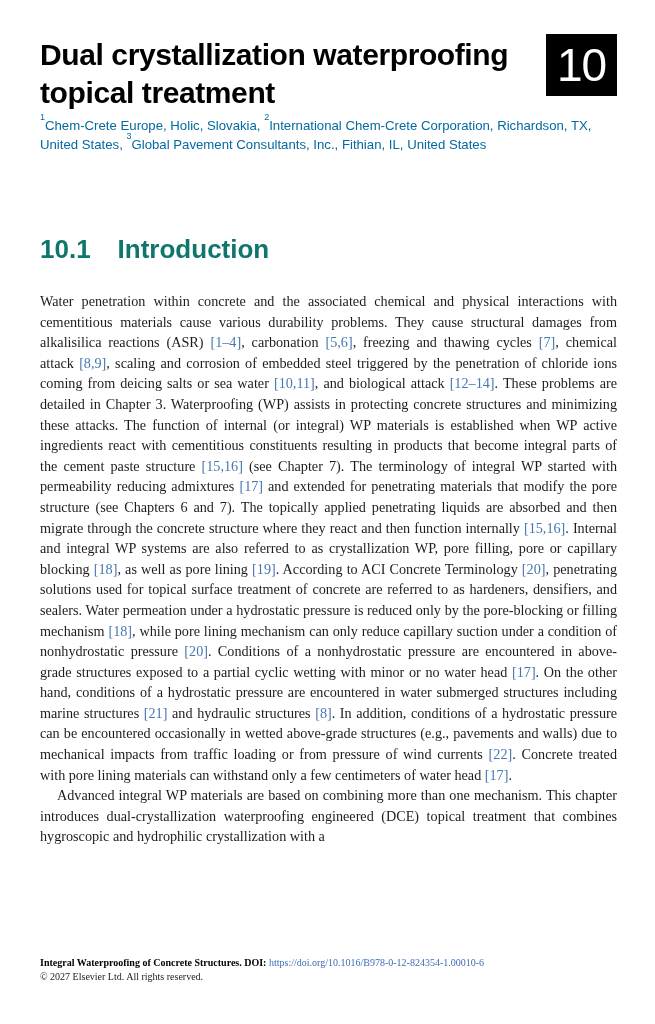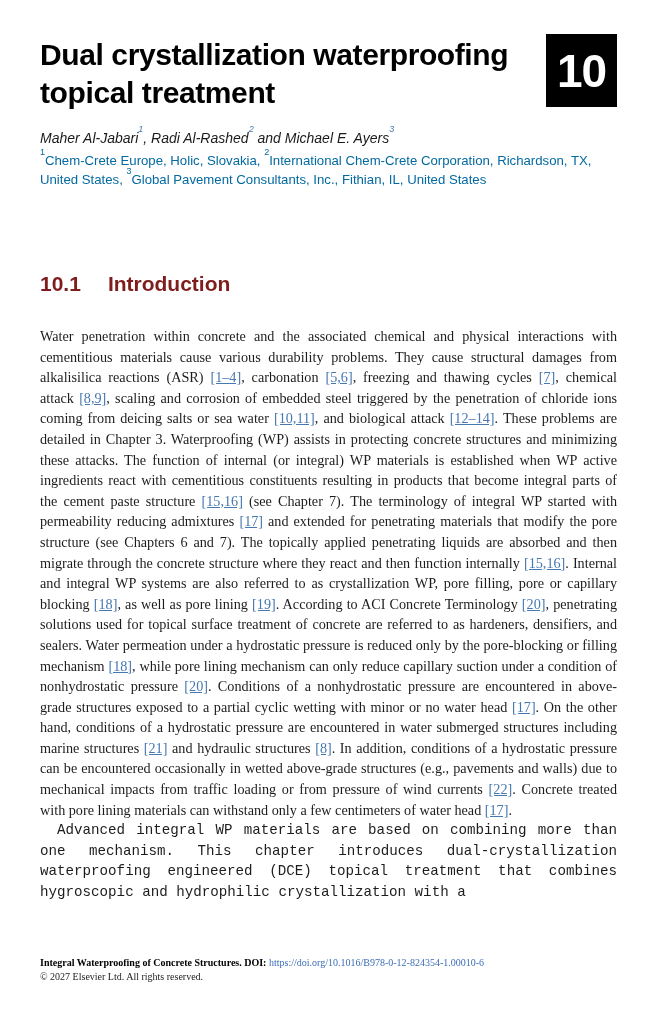--- a/index.html
+++ b/index.html
@@ -10,49 +10,49 @@
   }
   .content { position:absolute; left:40px; right:38px; top:34px; }
 
   .header-row { display:flex; align-items:flex-start;justify-content:flex-end; }
   .chapter-title {
     flex:1; font-family:"Liberation Sans", sans-serif; font-weight:bold;
     font-size:30px; line-height:38px; letter-spacing:-0.4px; color:#000000;
     padding-top:2px;
   }
   .chapter-box {
-    width:71px; height:73px; background:#000000; color:#ffffff;
-    font-family:"Liberation Sans", sans-serif; font-weight:bold; font-size:46px;
+    width:71px; height:62px; background:#000000; color:#ffffff;
+    font-family:"Liberation Sans", sans-serif; font-weight:normal; font-size:46px;
     display:flex; align-items:center; justify-content:center; margin-left:14px;
     flex-shrink:0; letter-spacing:-1px;
   }
 
   .authors {
     margin-top:17px; font-family:"Liberation Sans", sans-serif;
     font-style:italic; font-size:14px; line-height:18px; color:#1a1a1a;
   }
   .affiliations {
     margin-top:4px; font-family:"Liberation Sans", sans-serif;
     font-size:13.2px; line-height:19px; color:#0369a1;
   }
   sup { font-size:9px; line-height:0; position:relative; top:-5px; }
   .sup-blue { color:var(--cite-color, #4577b0); }
 
   .section-heading {
     margin-top:82px; font-family:"Liberation Sans", sans-serif;
-    font-weight:bold; font-size:21px; line-height:26px; color:#7f1d1d;
+    font-weight:bold; font-size:26px; line-height:26px; color:#0f766e;
   }
   .section-heading .sec-num { margin-right:27px; }
 
   .body-text {
     margin-top:29px; font-size:14.2px; line-height:20.6px;
     text-align:justify; color:#1c1c1c; max-height:885px; overflow:hidden;
   }
-  .para.indented { text-indent:17px;font-family:Liberation Mono, monospace; }
-  .cite { color:var(--cite-color, #4577b0);text-decoration:underline; }
+  .para.indented { text-indent:17px; }
+  .cite { color:var(--cite-color, #4577b0); }
 
   .footer {
     position:absolute; left:40px; right:38px; top:951px; height:73px;
     background:#ffffff; padding-top:5px; font-size:10px; line-height:13.5px;
   }
   .footer .book { font-weight:bold; color:#000000; }
   .footer .link { color:var(--link-color, #3b6cb5); }
   .copyright { color:#222222; }
 </style>
 </head>
@@ -61,21 +61,20 @@
 <div class="page">
   <div class="content">
 
     <div class="header-row">
       <div class="chapter-title">Dual crystallization waterproofing topical treatment</div>
       <div class="chapter-box">
         <span>10</span>
       </div>
     </div>
 
-    <div class="authors">Maher Al-Jabari<sup class="sup-blue">1</sup>, Radi Al-Rashed<sup class="sup-blue">2</sup> and Michael E. Ayers<sup class="sup-blue">3</sup></div>
 
     <div class="affiliations"><sup>1</sup>Chem-Crete Europe, Holic, Slovakia, <sup>2</sup>International Chem-Crete Corporation, Richardson, TX, United States, <sup>3</sup>Global Pavement Consultants, Inc., Fithian, IL, United States</div>
 
     <div class="section-heading">
       <span class="sec-num">10.1</span><span>Introduction</span>
     </div>
 
     <div class="body-text">
       <div class="para">Water penetration within concrete and the associated chemical and physical interactions with cementitious materials cause various durability problems. They cause structural damages from alkalisilica reactions (ASR) <span class="cite">[1–4]</span>, carbonation <span class="cite">[5,6]</span>, freezing and thawing cycles <span class="cite">[7]</span>, chemical attack <span class="cite">[8,9]</span>, scaling and corrosion of embedded steel triggered by the penetration of chloride ions coming from deicing salts or sea water <span class="cite">[10,11]</span>, and biological attack <span class="cite">[12–14]</span>. These problems are detailed in Chapter 3. Waterproofing (WP) assists in protecting concrete structures and minimizing these attacks. The function of internal (or integral) WP materials is established when WP active ingredients react with cementitious constituents resulting in products that become integral parts of the cement paste structure <span class="cite">[15,16]</span> (see Chapter 7). The terminology of integral WP started with permeability reducing admixtures <span class="cite">[17]</span> and extended for penetrating materials that modify the pore structure (see Chapters 6 and 7). The topically applied penetrating liquids are absorbed and then migrate through the concrete structure where they react and then function internally <span class="cite">[15,16]</span>. Internal and integral WP systems are also referred to as crystallization WP, pore filling, pore or capillary blocking <span class="cite">[18]</span>, as well as pore lining <span class="cite">[19]</span>. According to ACI Concrete Terminology <span class="cite">[20]</span>, penetrating solutions used for topical surface treatment of concrete are referred to as hardeners, densifiers, and sealers. Water permeation under a hydrostatic pressure is reduced only by the pore-blocking or filling mechanism <span class="cite">[18]</span>, while pore lining mechanism can only reduce capillary suction under a condition of nonhydrostatic pressure <span class="cite">[20]</span>. Conditions of a nonhydrostatic pressure are encountered in above-grade structures exposed to a partial cyclic wetting with minor or no water head <span class="cite">[17]</span>. On the other hand, conditions of a hydrostatic pressure are encountered in water submerged structures including marine structures <span class="cite">[21]</span> and hydraulic structures <span class="cite">[8]</span>. In addition, conditions of a hydrostatic pressure can be encountered occasionally in wetted above-grade structures (e.g., pavements and walls) due to mechanical impacts from traffic loading or from pressure of wind currents <span class="cite">[22]</span>. Concrete treated with pore lining materials can withstand only a few centimeters of water head <span class="cite">[17]</span>.</div>
       <div class="para indented">Advanced integral WP materials are based on combining more than one mechanism. This chapter introduces dual-crystallization waterproofing engineered (DCE) topical treatment that combines hygroscopic and hydrophilic crystallization with a</div>

